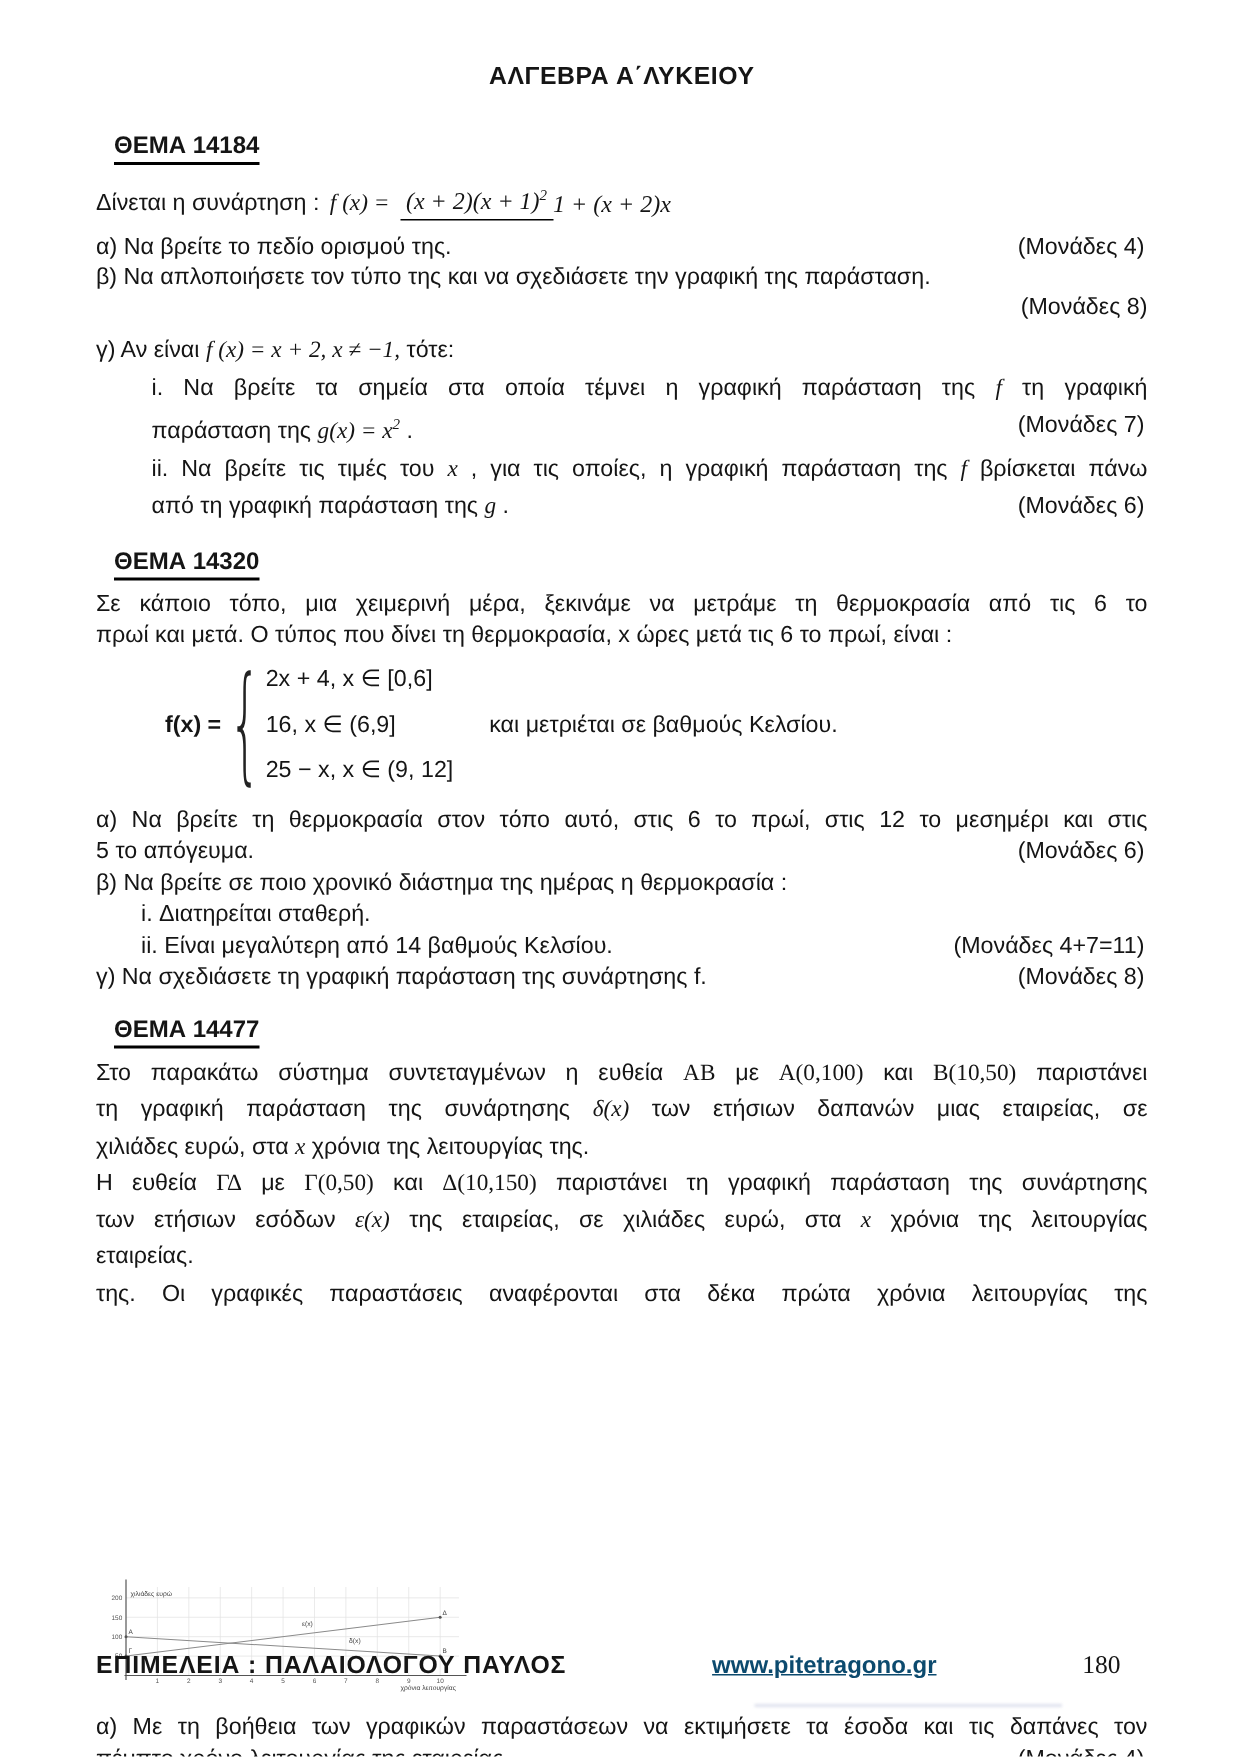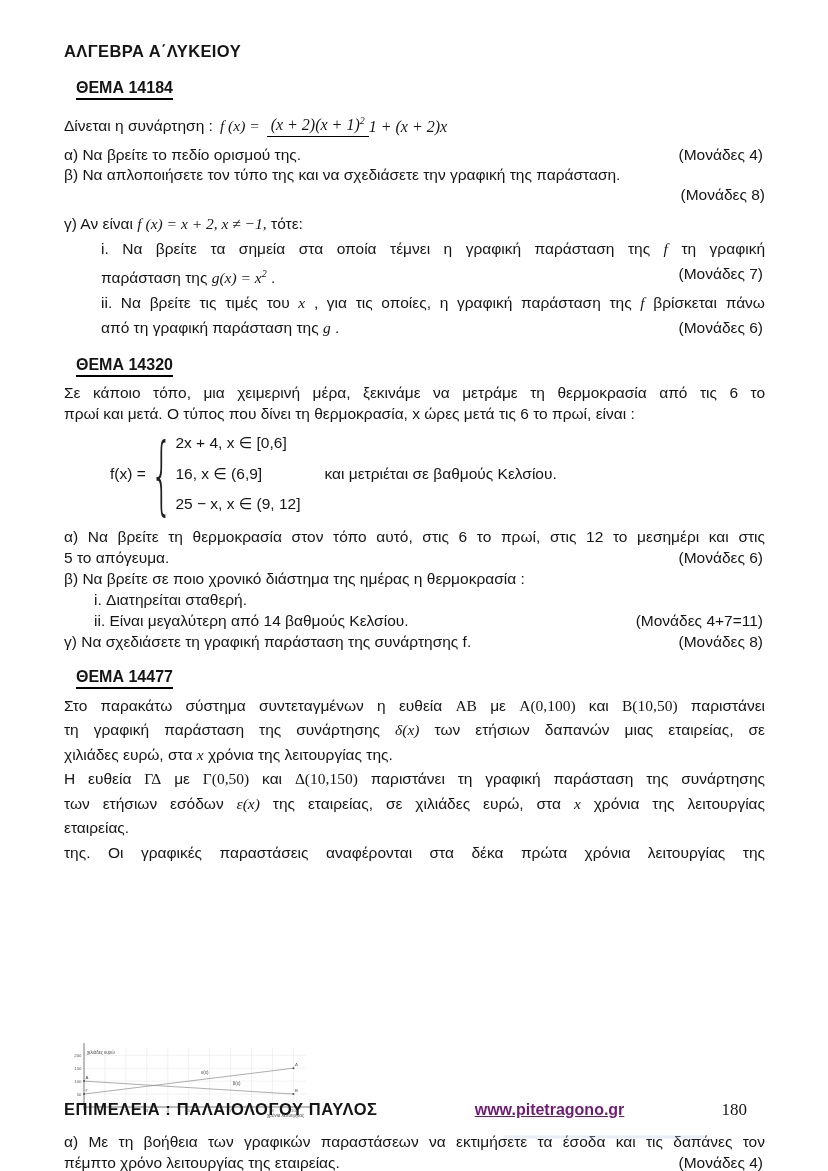--- a/index.html
+++ b/index.html
@@ -1,19 +1,19 @@
 <!DOCTYPE html>
 <html><head>
 <meta charset="utf-8">
 <style>
   html,body{margin:0;padding:0;background:#ffffff;}
   body{width:828px;height:1171px;position:relative;overflow:hidden;
        font-family:"Liberation Sans",sans-serif;font-size:15.5px;color:#151515;}
   .page{position:absolute;inset:0;padding:42px 63px 0 64px;box-sizing:border-box;}
-  .doc-header{text-align:left;font-weight:bold;font-size:16.5px;letter-spacing:.4px;margin-bottom:18px;}
+  .doc-header{text-align:center;font-weight:bold;font-size:16.5px;letter-spacing:.4px;margin-bottom:28px;}
   .theme-title{display:inline-block;font-weight:bold;font-size:16px;
                border-bottom:2px solid #000;padding-bottom:1px;margin:0 0 5px 12px;}
   .sec{margin-bottom:16px;}
   .line{position:relative;white-space:normal;}
   .lh20{line-height:20px;}
   .lh21{line-height:21px;}
   .lh24{line-height:24.5px;}
   .lh25{line-height:25px;}
   .just{text-align:justify;text-align-last:justify;}
   .pright{text-align:right;}
@@ -22,32 +22,32 @@
   .pts{position:absolute;right:2px;top:0;}
   .m{font-family:"Liberation Serif",serif;}
   .mi{font-family:"Liberation Serif",serif;font-style:italic;}
   sup{font-size:10px;font-family:"Liberation Serif",serif;font-style:italic;}
   .formula-row{display:flex;align-items:center;gap:7px;margin:10px 0 8px 0;}
   .frac{display:inline-flex;align-items:flex-end;
         font-family:"Liberation Serif",serif;font-style:italic;font-size:16px;line-height:1.25;}
   .frac .num{border-bottom:1.4px solid #000;padding:0 4px 1px 4px;}
   .frac .den{padding-top:1px;}
   .piecewise{display:flex;align-items:center;margin:4px 0 6px 46px;}
-  .flhs{font-weight:normal;}
+  .flhs{font-weight:bold;}
   .brace{display:inline-block;font-family:"DejaVu Sans",sans-serif;font-size:34px;font-weight:100;
          transform:scaleY(2.5);transform-origin:center;margin:0 3px 0 5px;color:#222;}
   .cases{display:flex;flex-direction:column;}
   .cases .case-row{line-height:30.5px;}
   .note{margin-left:24px;}
   .chart-wrap{margin-top:176px;margin-bottom:8px;width:256px;}
   .chart-wrap svg{display:block;}
   .footer{position:absolute;top:1100px;left:64px;right:63px;display:flex;
           justify-content:space-between;align-items:baseline;}
   .editor{font-weight:bold;font-size:16.5px;letter-spacing:.6px;}
-  .link{color:#701a75;font-weight:bold;font-size:16px;text-decoration:underline;cursor:pointer;}
+  .link{color:#0c4a6e;font-weight:bold;font-size:16px;text-decoration:underline;cursor:pointer;}
   .pageno{font-family:"Liberation Serif",serif;font-size:17px;padding-right:18px;}
   .artifact{position:absolute;top:1136px;left:503px;width:205px;height:2px;
             background:#c3c9de;opacity:.55;filter:blur(1px);}
 </style>
 </head>
 <body>
 
 <div class="page">
 
   <div class="doc-header">

